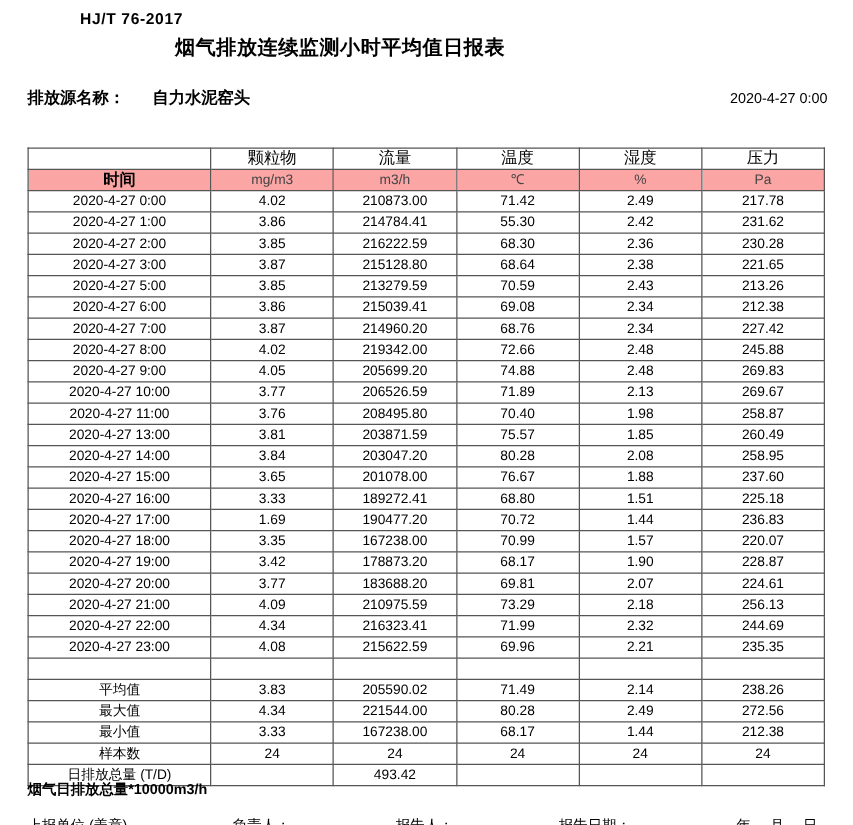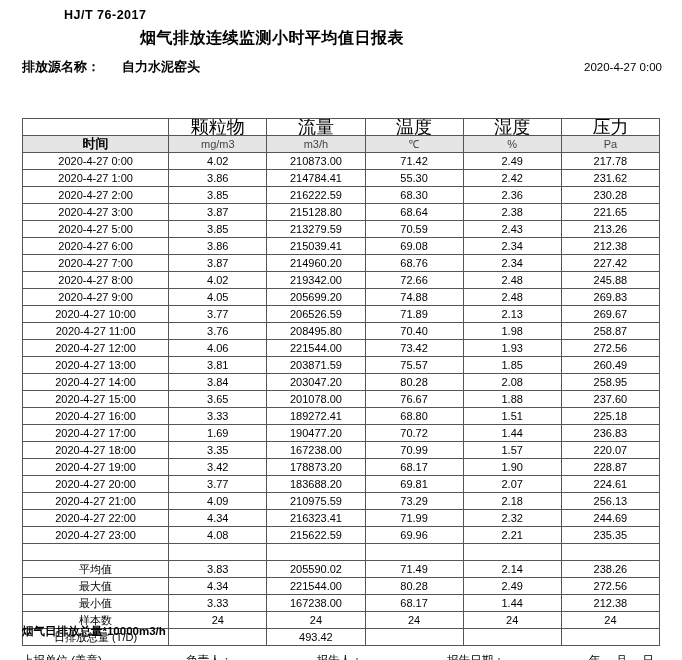--- a/index.html
+++ b/index.html
@@ -29,21 +29,21 @@
     top: 28px;
     left: 0;
     width: 544px;
     text-align: center;
     font-size: 16px;
     font-weight: bold;
     letter-spacing: 0.5px;
   }
   .src-row {
     position: absolute;
-    top: 58px;
+    top: 69px;
     left: 22px;
     width: 640px;
     display: flex;
     align-items: baseline;
     justify-content: space-between;
   }
   .src-left {
     display: flex;
     align-items: baseline;
   }
@@ -76,25 +76,26 @@
     text-align: center;
     font-weight: normal;
     overflow: hidden;
     white-space: nowrap;
   }
   col.c-time { width: 146px; }
   col.c-val  { width: 98px; }
   .hdr-main td {
     height: 26px;
     line-height: 26px;
-    font-size: 18px;
-    font-weight: bold;
+    font-size: 13px;
+    font-weight: bold;
+    font-family: Liberation Mono, monospace;
   }
   .hdr-unit td {
-    background: #e5e5e5;
+    background: #fca5a5;
     height: 18px;
     line-height: 18px;
     font-size: 11px;
     color: #444444;
   }
   .hdr-unit td.time-cell {
     font-size: 13px;
     font-weight: bold;
     color: #000000;
   }
@@ -264,28 +265,20 @@
     </tr>
     <tr class="data-row">
       <td>2020-4-27 11:00</td>
       <td>3.76</td>
       <td>208495.80</td>
       <td>70.40</td>
       <td>1.98</td>
       <td>258.87</td>
     </tr>
     <tr class="data-row">
-      <td>2020-4-27 12:00</td>
-      <td>4.06</td>
-      <td>221544.00</td>
-      <td>73.42</td>
-      <td>1.93</td>
-      <td>272.56</td>
-    </tr>
-    <tr class="data-row">
       <td>2020-4-27 13:00</td>
       <td>3.81</td>
       <td>203871.59</td>
       <td>75.57</td>
       <td>1.85</td>
       <td>260.49</td>
     </tr>
     <tr class="data-row">
       <td>2020-4-27 14:00</td>
       <td>3.84</td>

